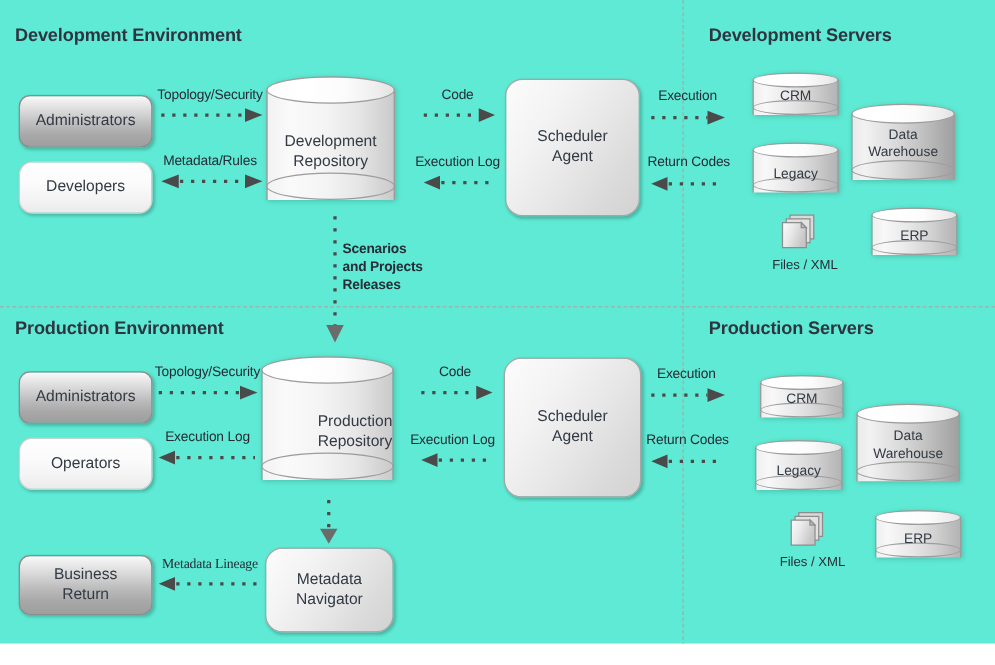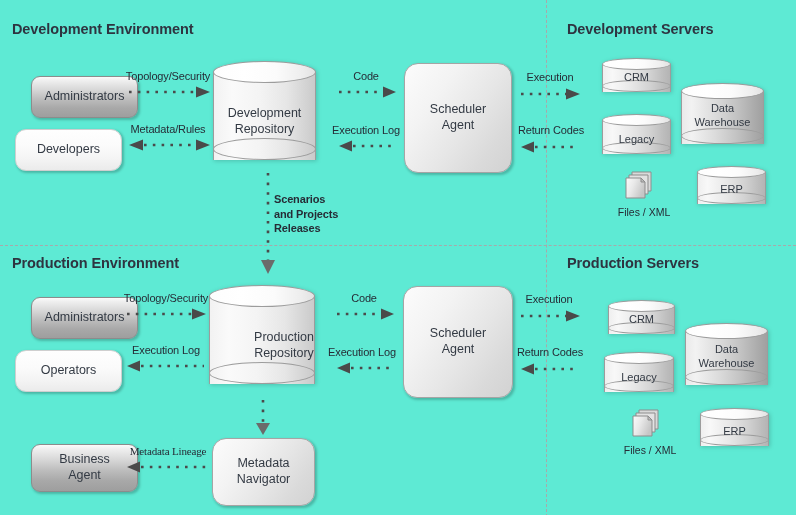--- a/index.html
+++ b/index.html
@@ -57,21 +57,20 @@
     box-shadow: 1.5px 1.5px 2.5px rgba(0,0,0,0.22);
   }
   .rbox .rbox-label { pointer-events: none; white-space: pre-line; }
 
   
   .rbox.shade-dark {
     background: linear-gradient(to bottom,
         #fbfbfb 0%, #f0f0f0 8%, #d6d6d6 33%,
         #bcbcbc 56%, #a8a8a8 78%, #9e9e9e 100%);
     border-color: #8c8c8c;
-    margin-left: 16px;
   }
   
   .rbox.shade-pale {
     background: linear-gradient(to bottom,
         #fefefe 0%, #fbfbfb 40%, #f4f4f4 72%, #ebebeb 100%);
     border-color: #cfcfcf;
     border-radius: 11px;
   }
   
   .rbox.shade-comp {
@@ -316,21 +315,21 @@
   <div class="rbox shade-dark" style="left:15px; top:297px; width:107px; height:42px;">
     <span class="rbox-label">Administrators</span>
   </div>
 
   <div class="rbox shade-pale" style="left:15px; top:350px; width:107px; height:42px;">
     <span class="rbox-label">Operators</span>
   </div>
 
   <div class="rbox shade-dark" style="left:15px; top:444px; width:107px; height:48px;">
     <span class="rbox-label">Business
-Agent</span>
+Return</span>
   </div>
 
   <div class="cyl fill-light shadowed" style="left:209px; top:285px; width:106px; height:110px;">
     <div class="cyl-body" style="top:11px; height:88px;"></div>
     <div class="cyl-bottom" style="top:77px; height:22px;"></div>
     <div class="cyl-top" style="height:22px;"></div>
     <div class="cyl-text" style="top:44px;padding-left:44px;">Production
 Repository</div>
   </div>
 

